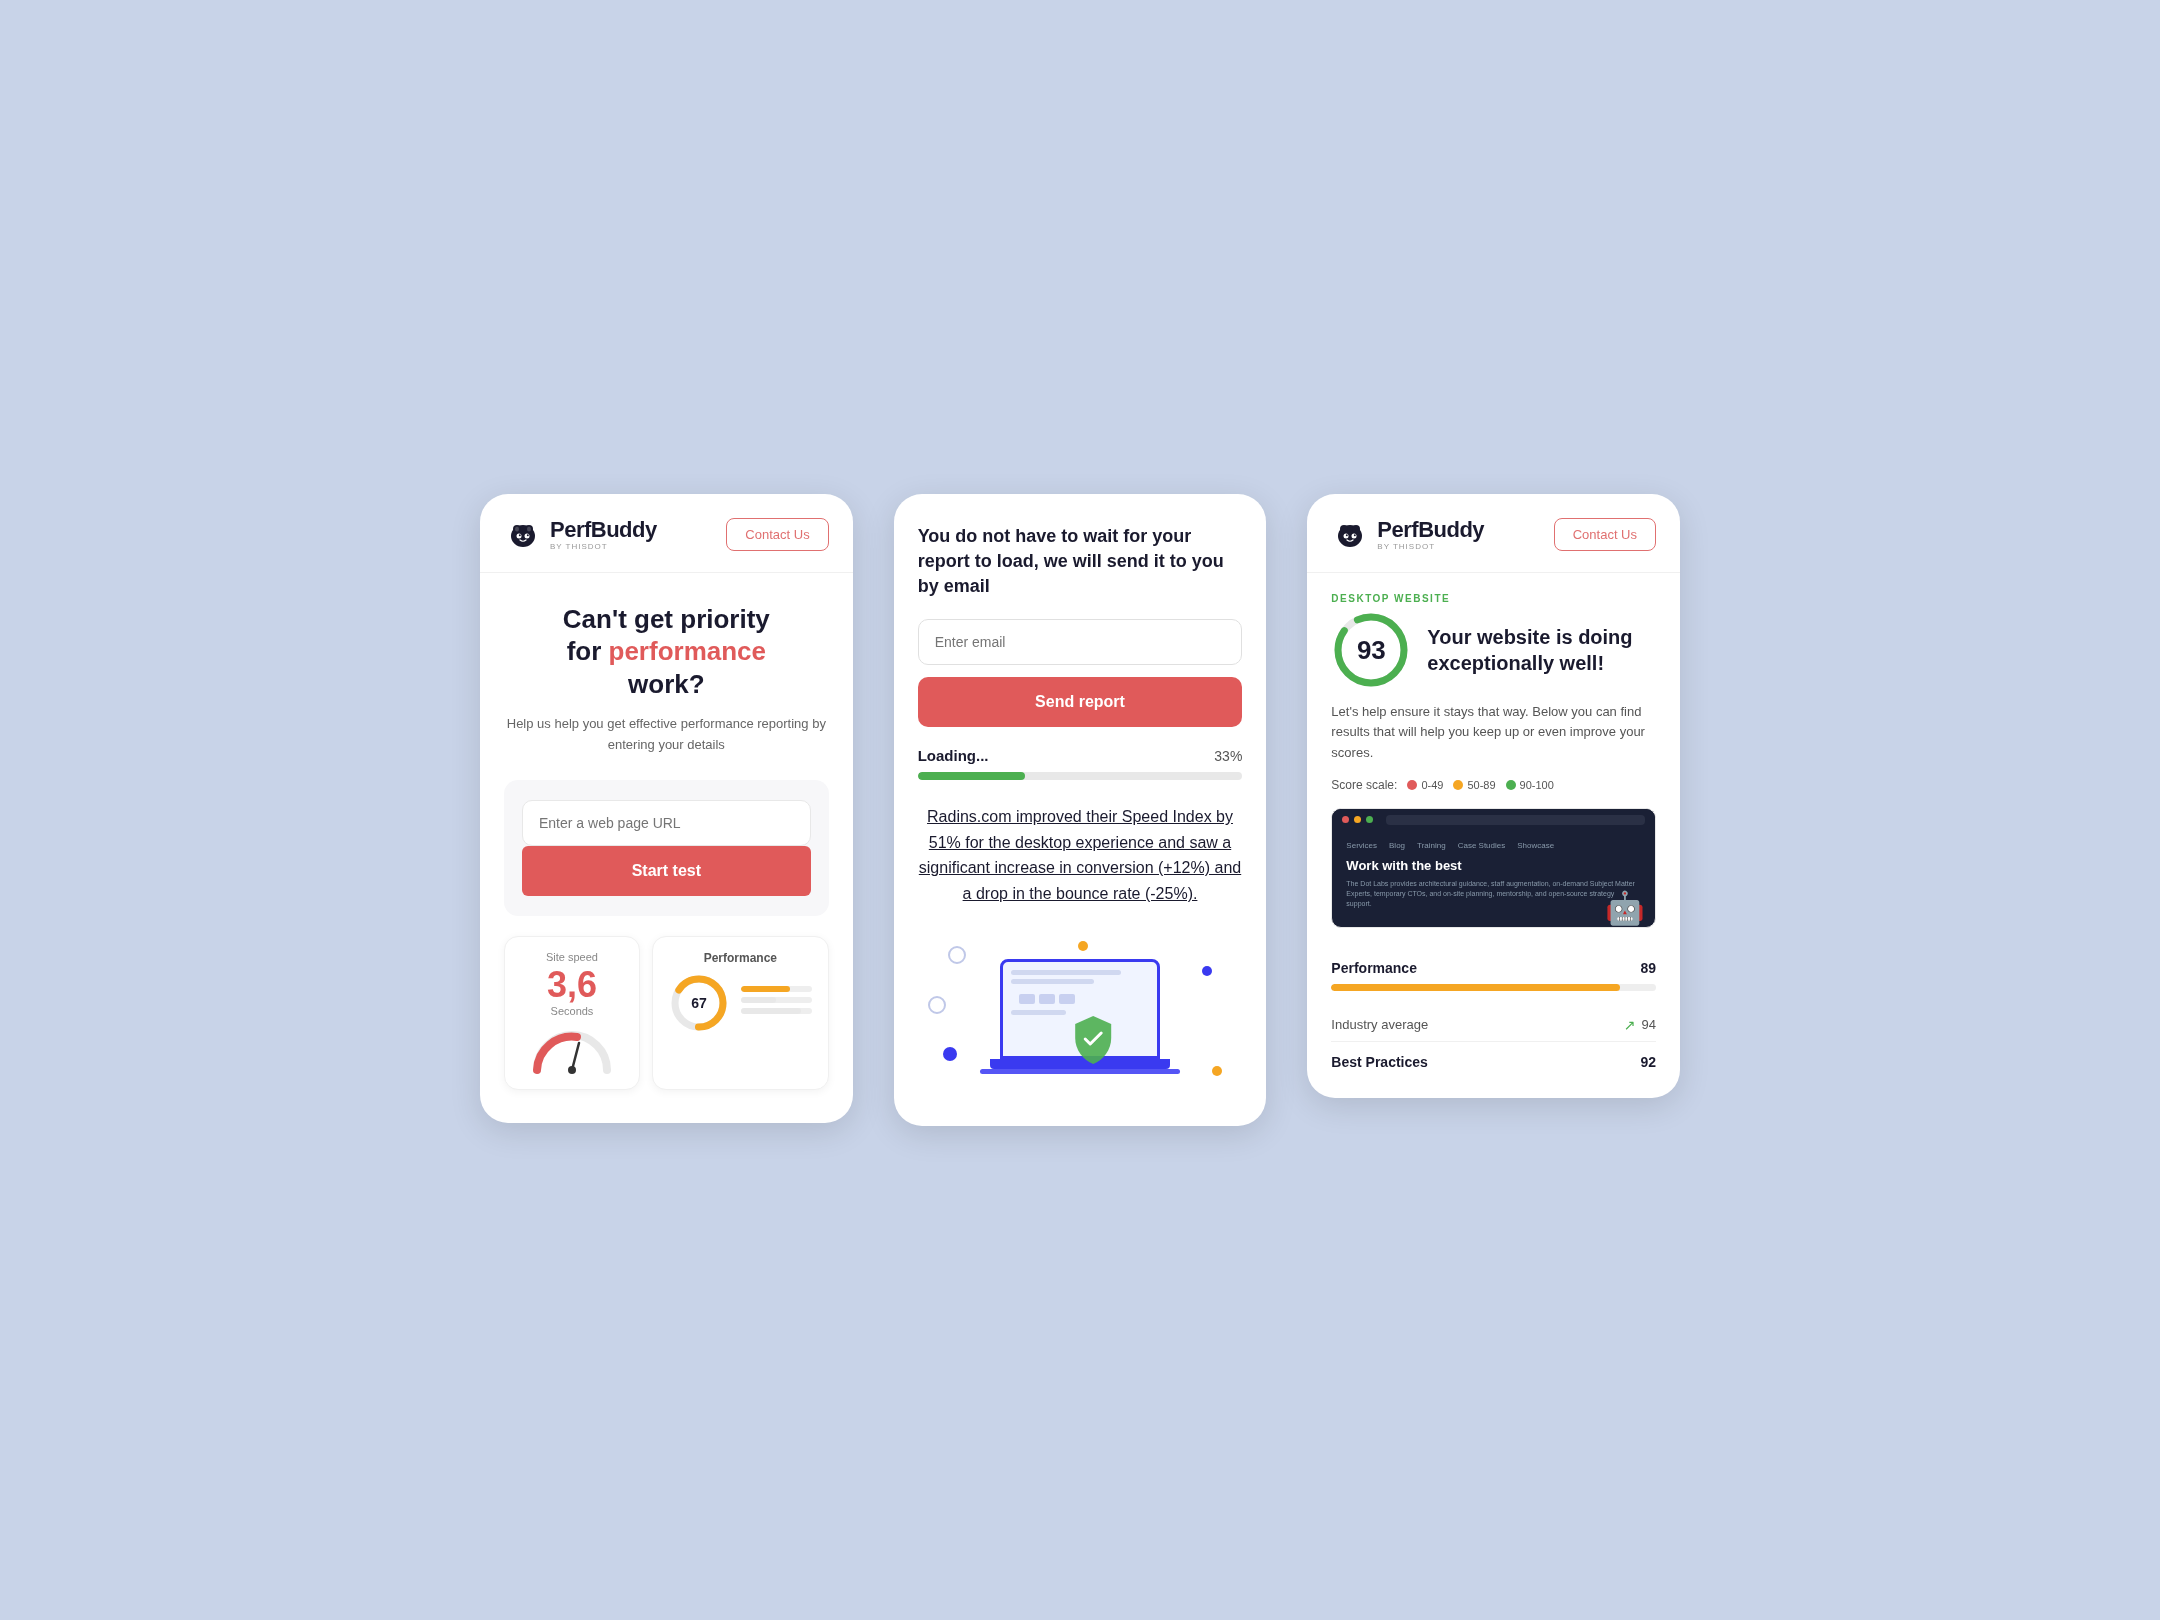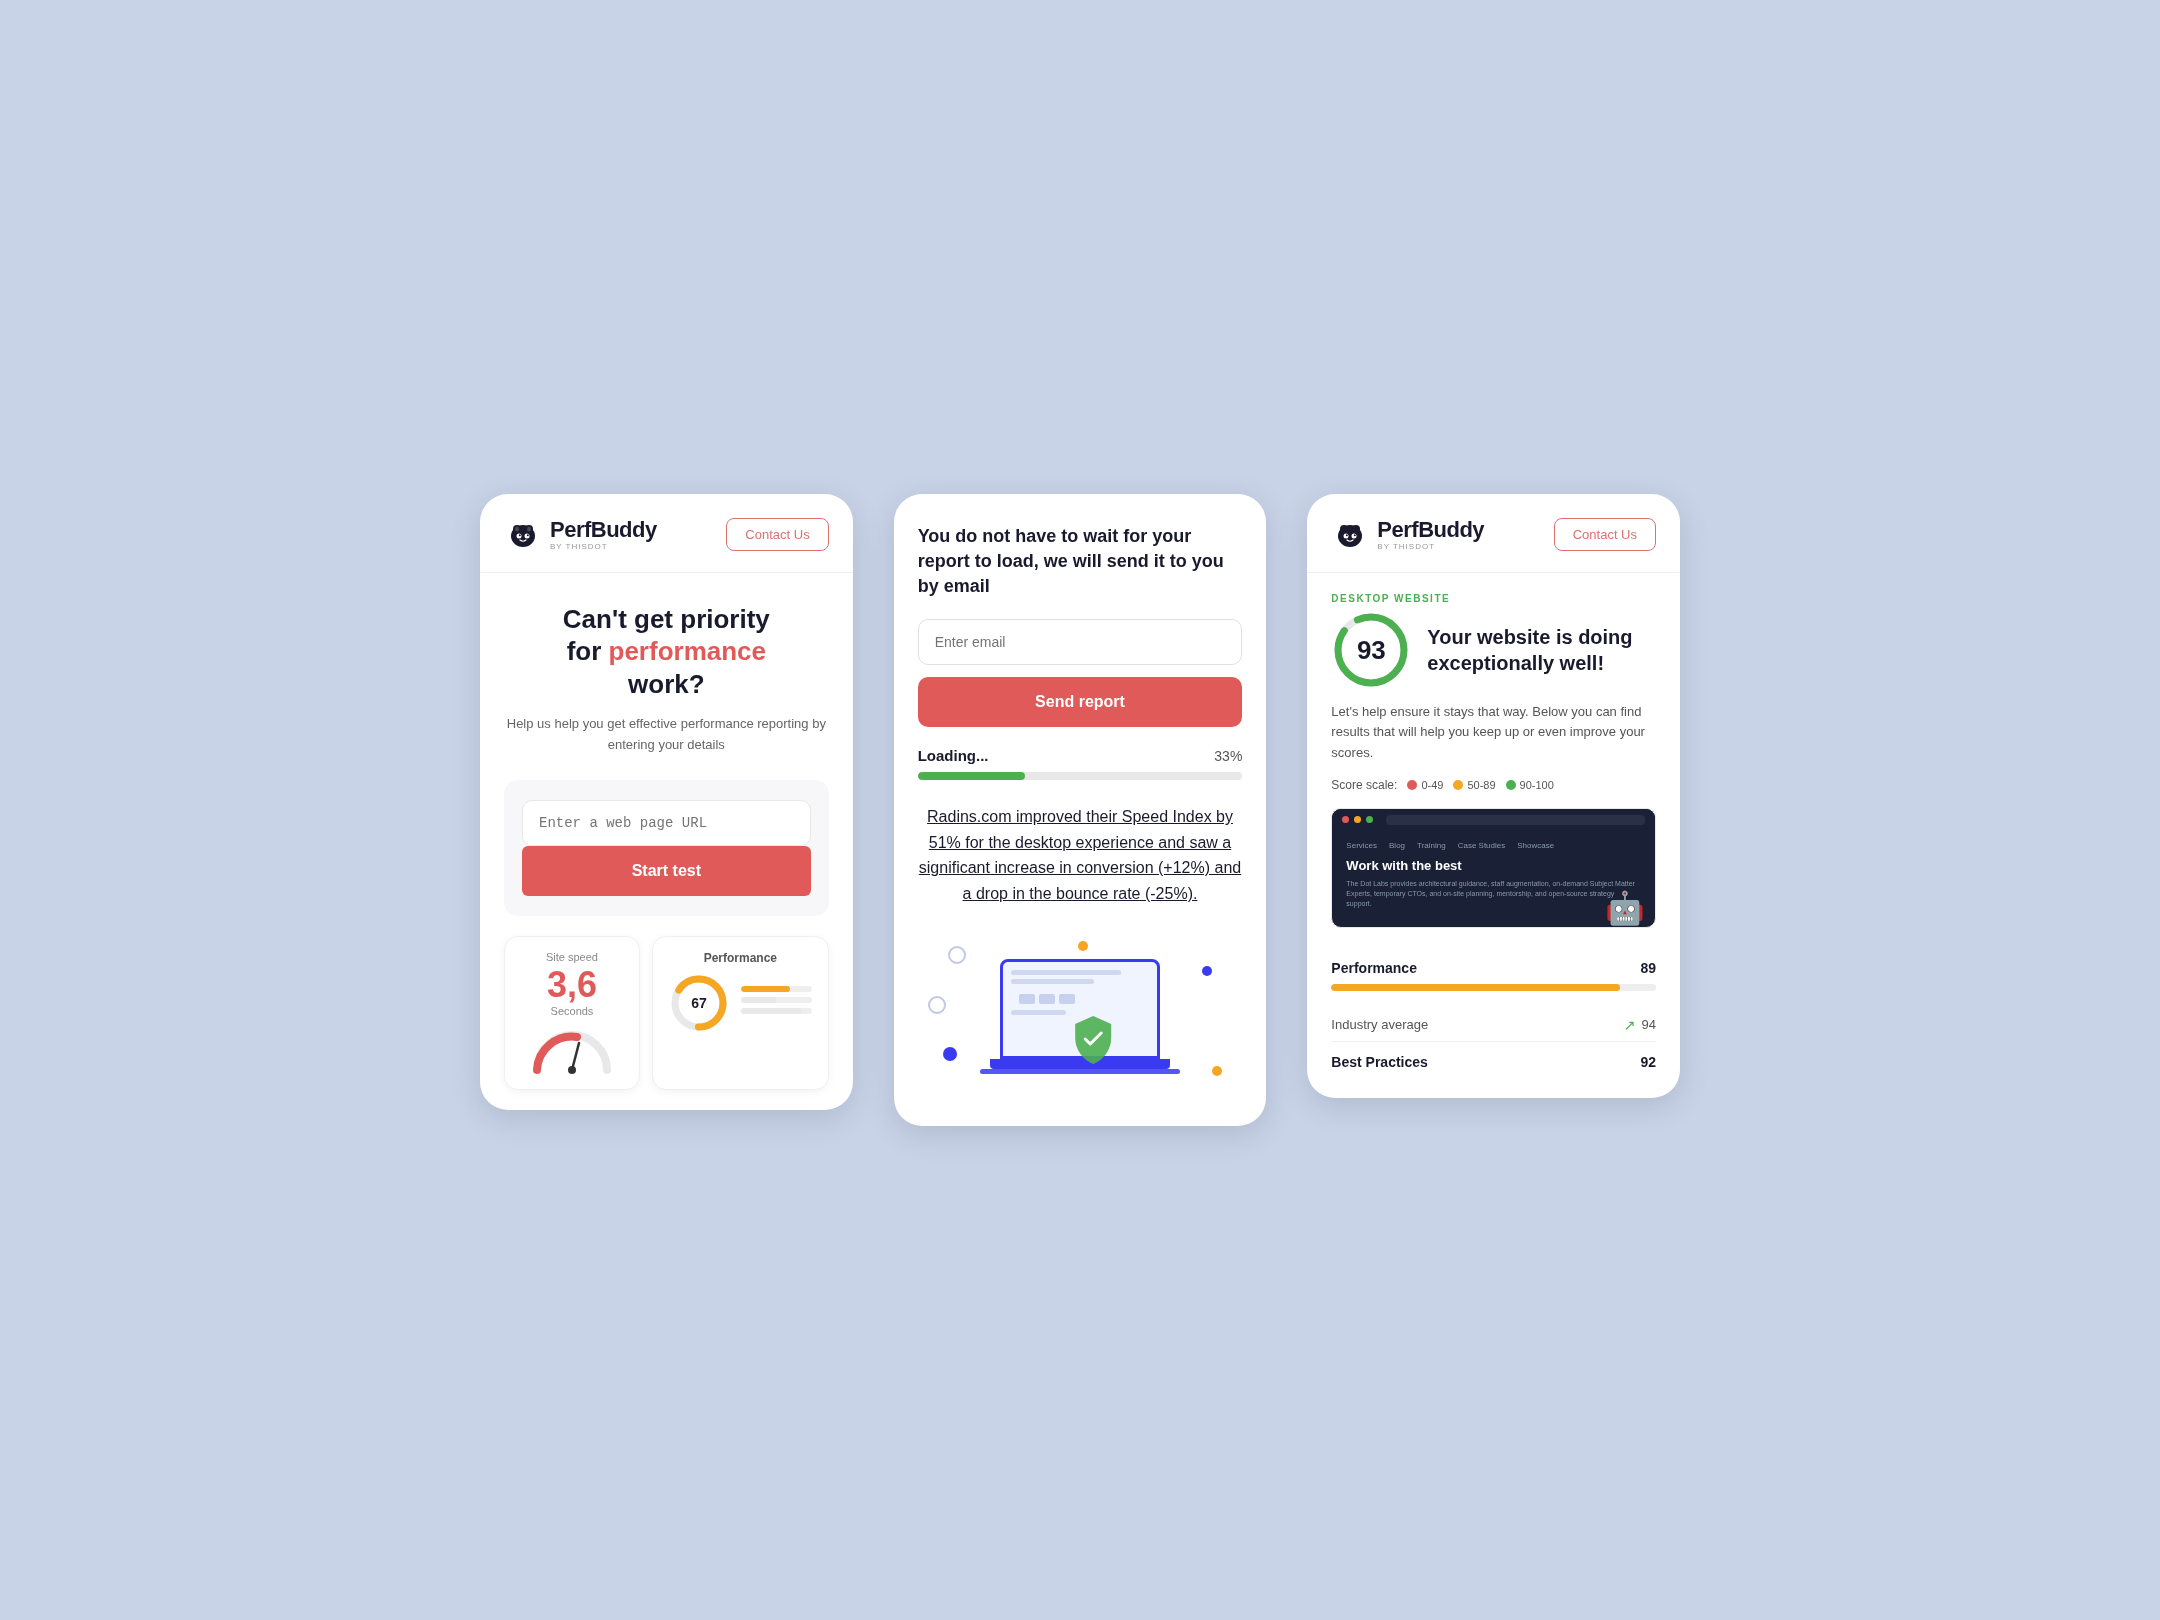--- a/index.html
+++ b/index.html
@@ -81,21 +81,21 @@
       background: transparent;
       color: #e07070;
       padding: 8px 18px;
       border-radius: 8px;
       font-size: 13px;
       font-weight: 500;
       cursor: pointer;
     }
 
     .card1-body {
-      padding: 30px 24px 20px;
+      padding: 30px 24px 33px;
       text-align: center;
     }
 
     .headline {
       font-size: 26px;
       font-weight: 800;
       color: #1a1a2e;
       line-height: 1.25;
       margin-bottom: 14px;
     }
@@ -120,21 +120,20 @@
 
     .url-input {
       width: 100%;
       border: 1.5px solid #e8e8e8;
       border-radius: 10px;
       padding: 14px 16px;
       font-size: 14px;
       color: #404040;
       background: #fff;
       outline: none;
-      font-family: Liberation Mono, monospace;
     }
 
     .start-btn {
       width: 100%;
       background: #e05a5a;
       color: #fff;
       border: none;
       border-radius: 6px;
       padding: 16px;
       font-size: 16px;

